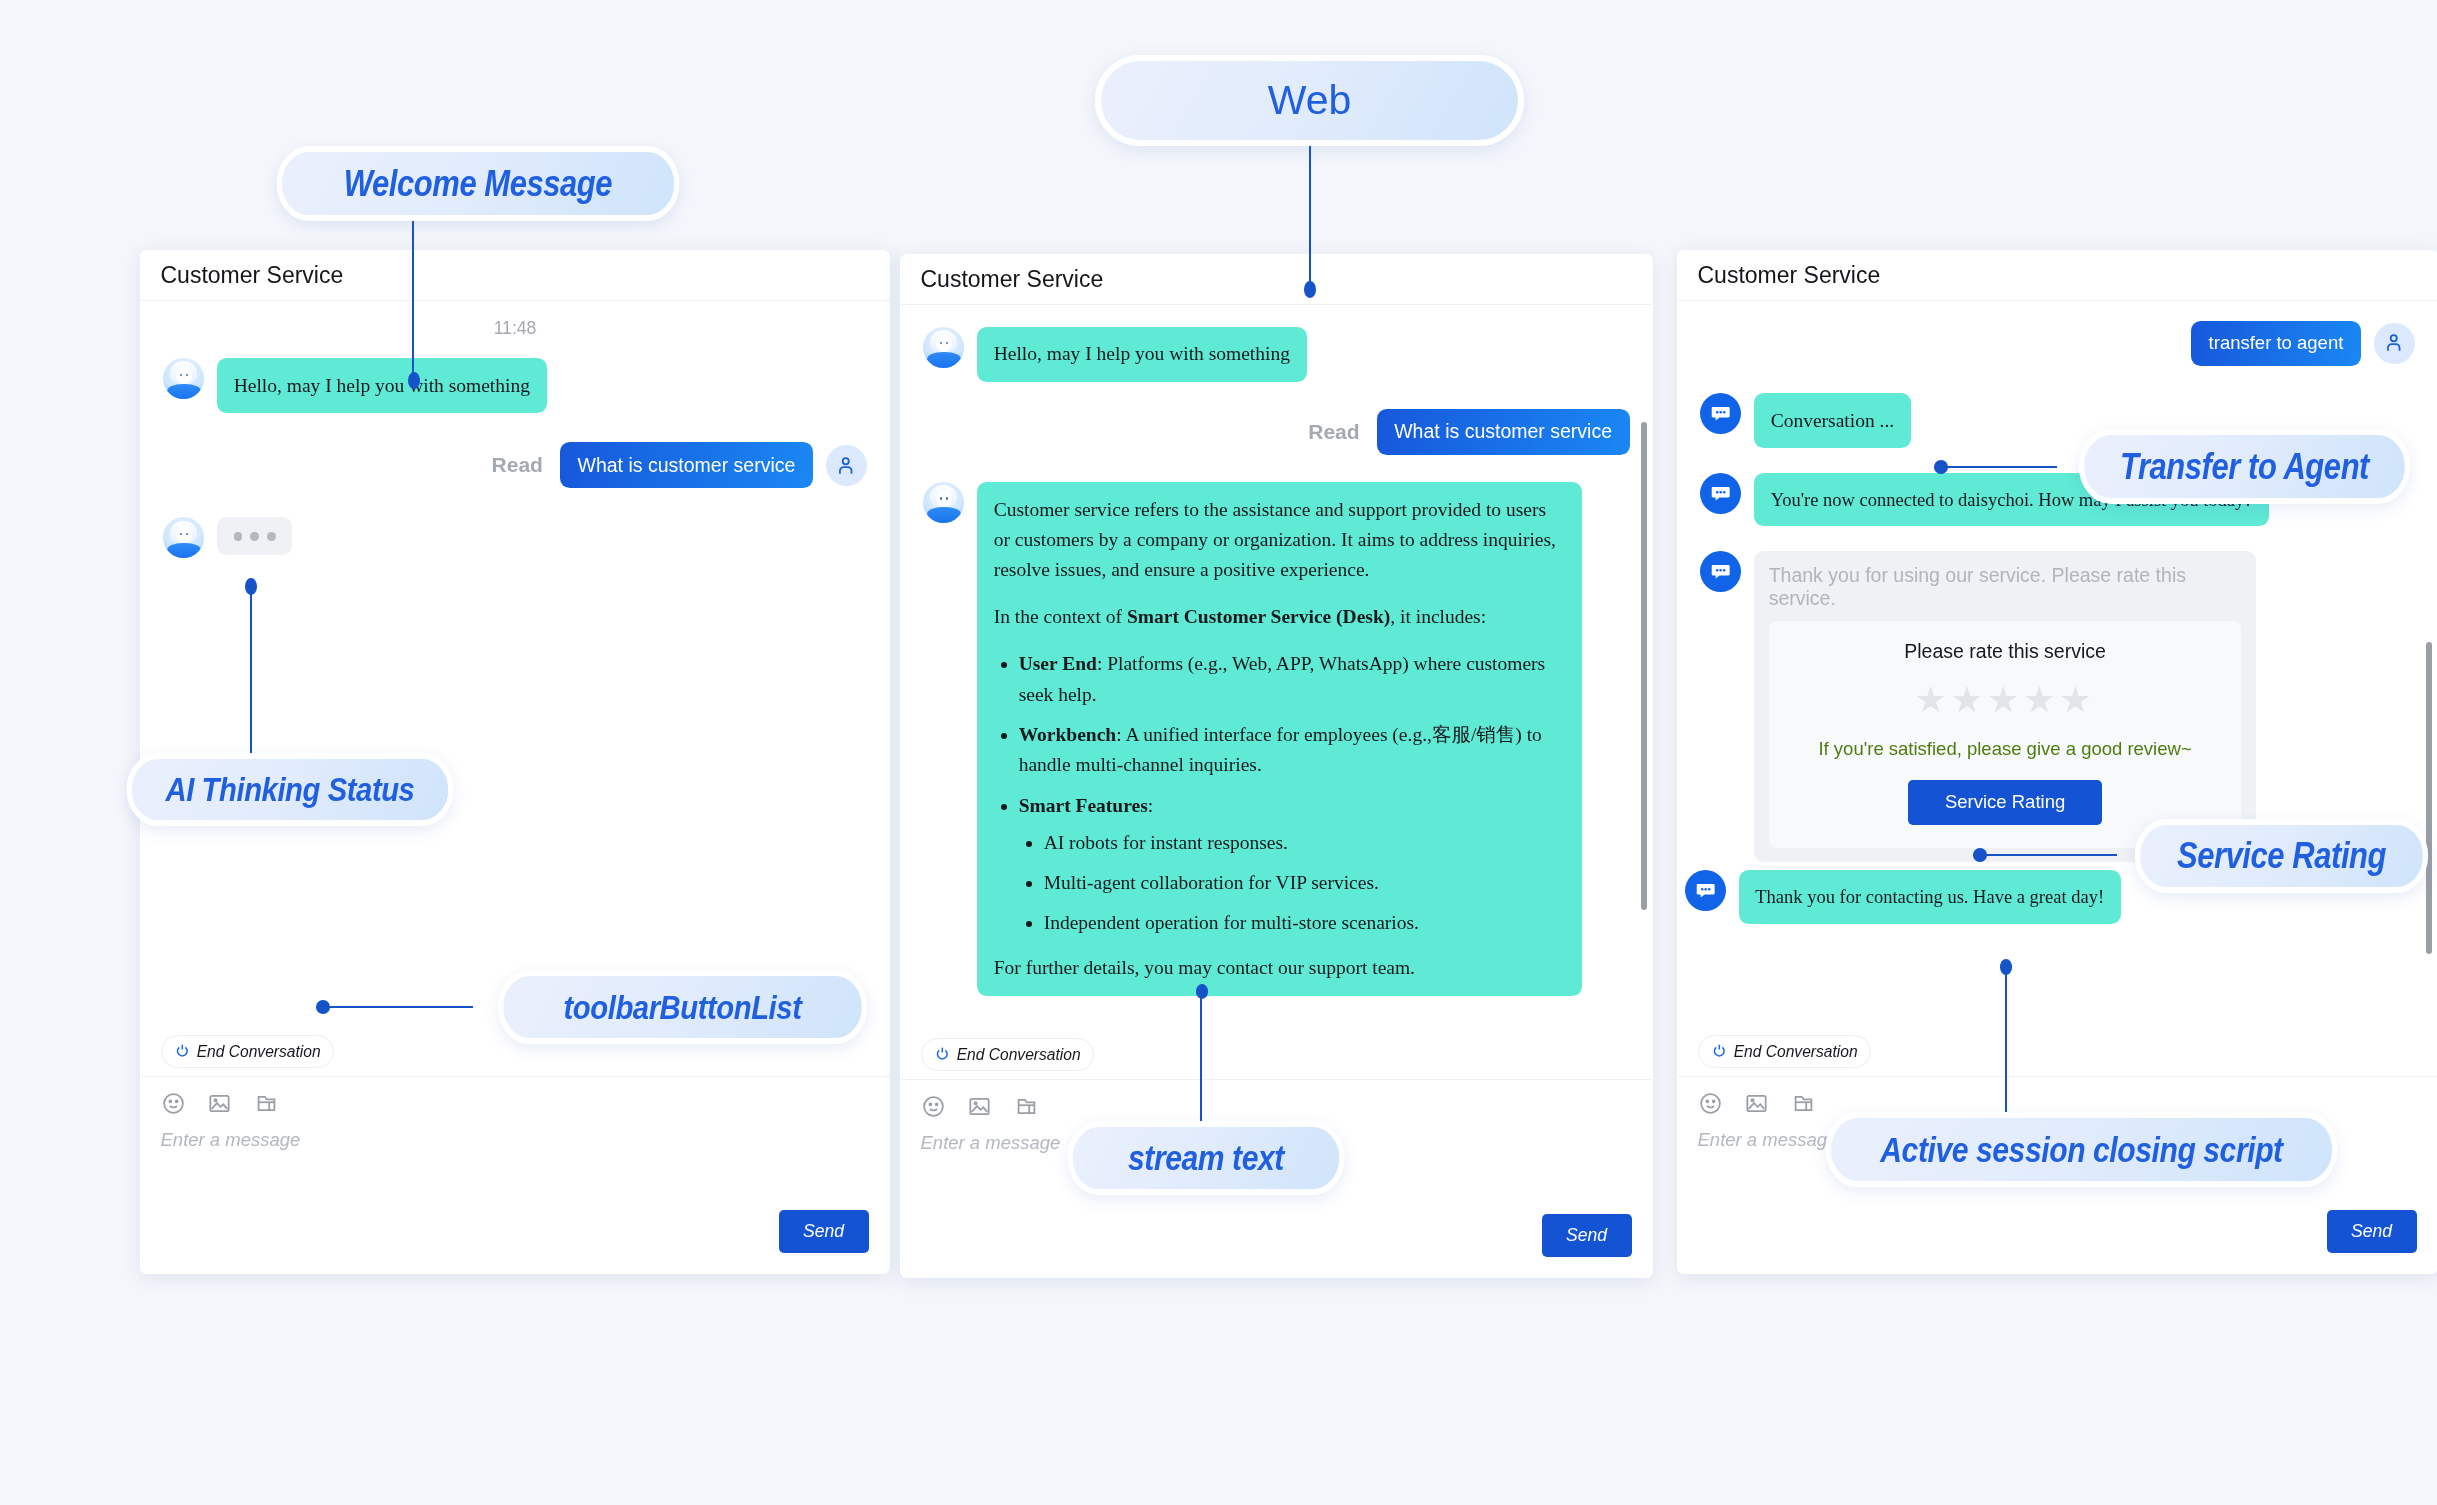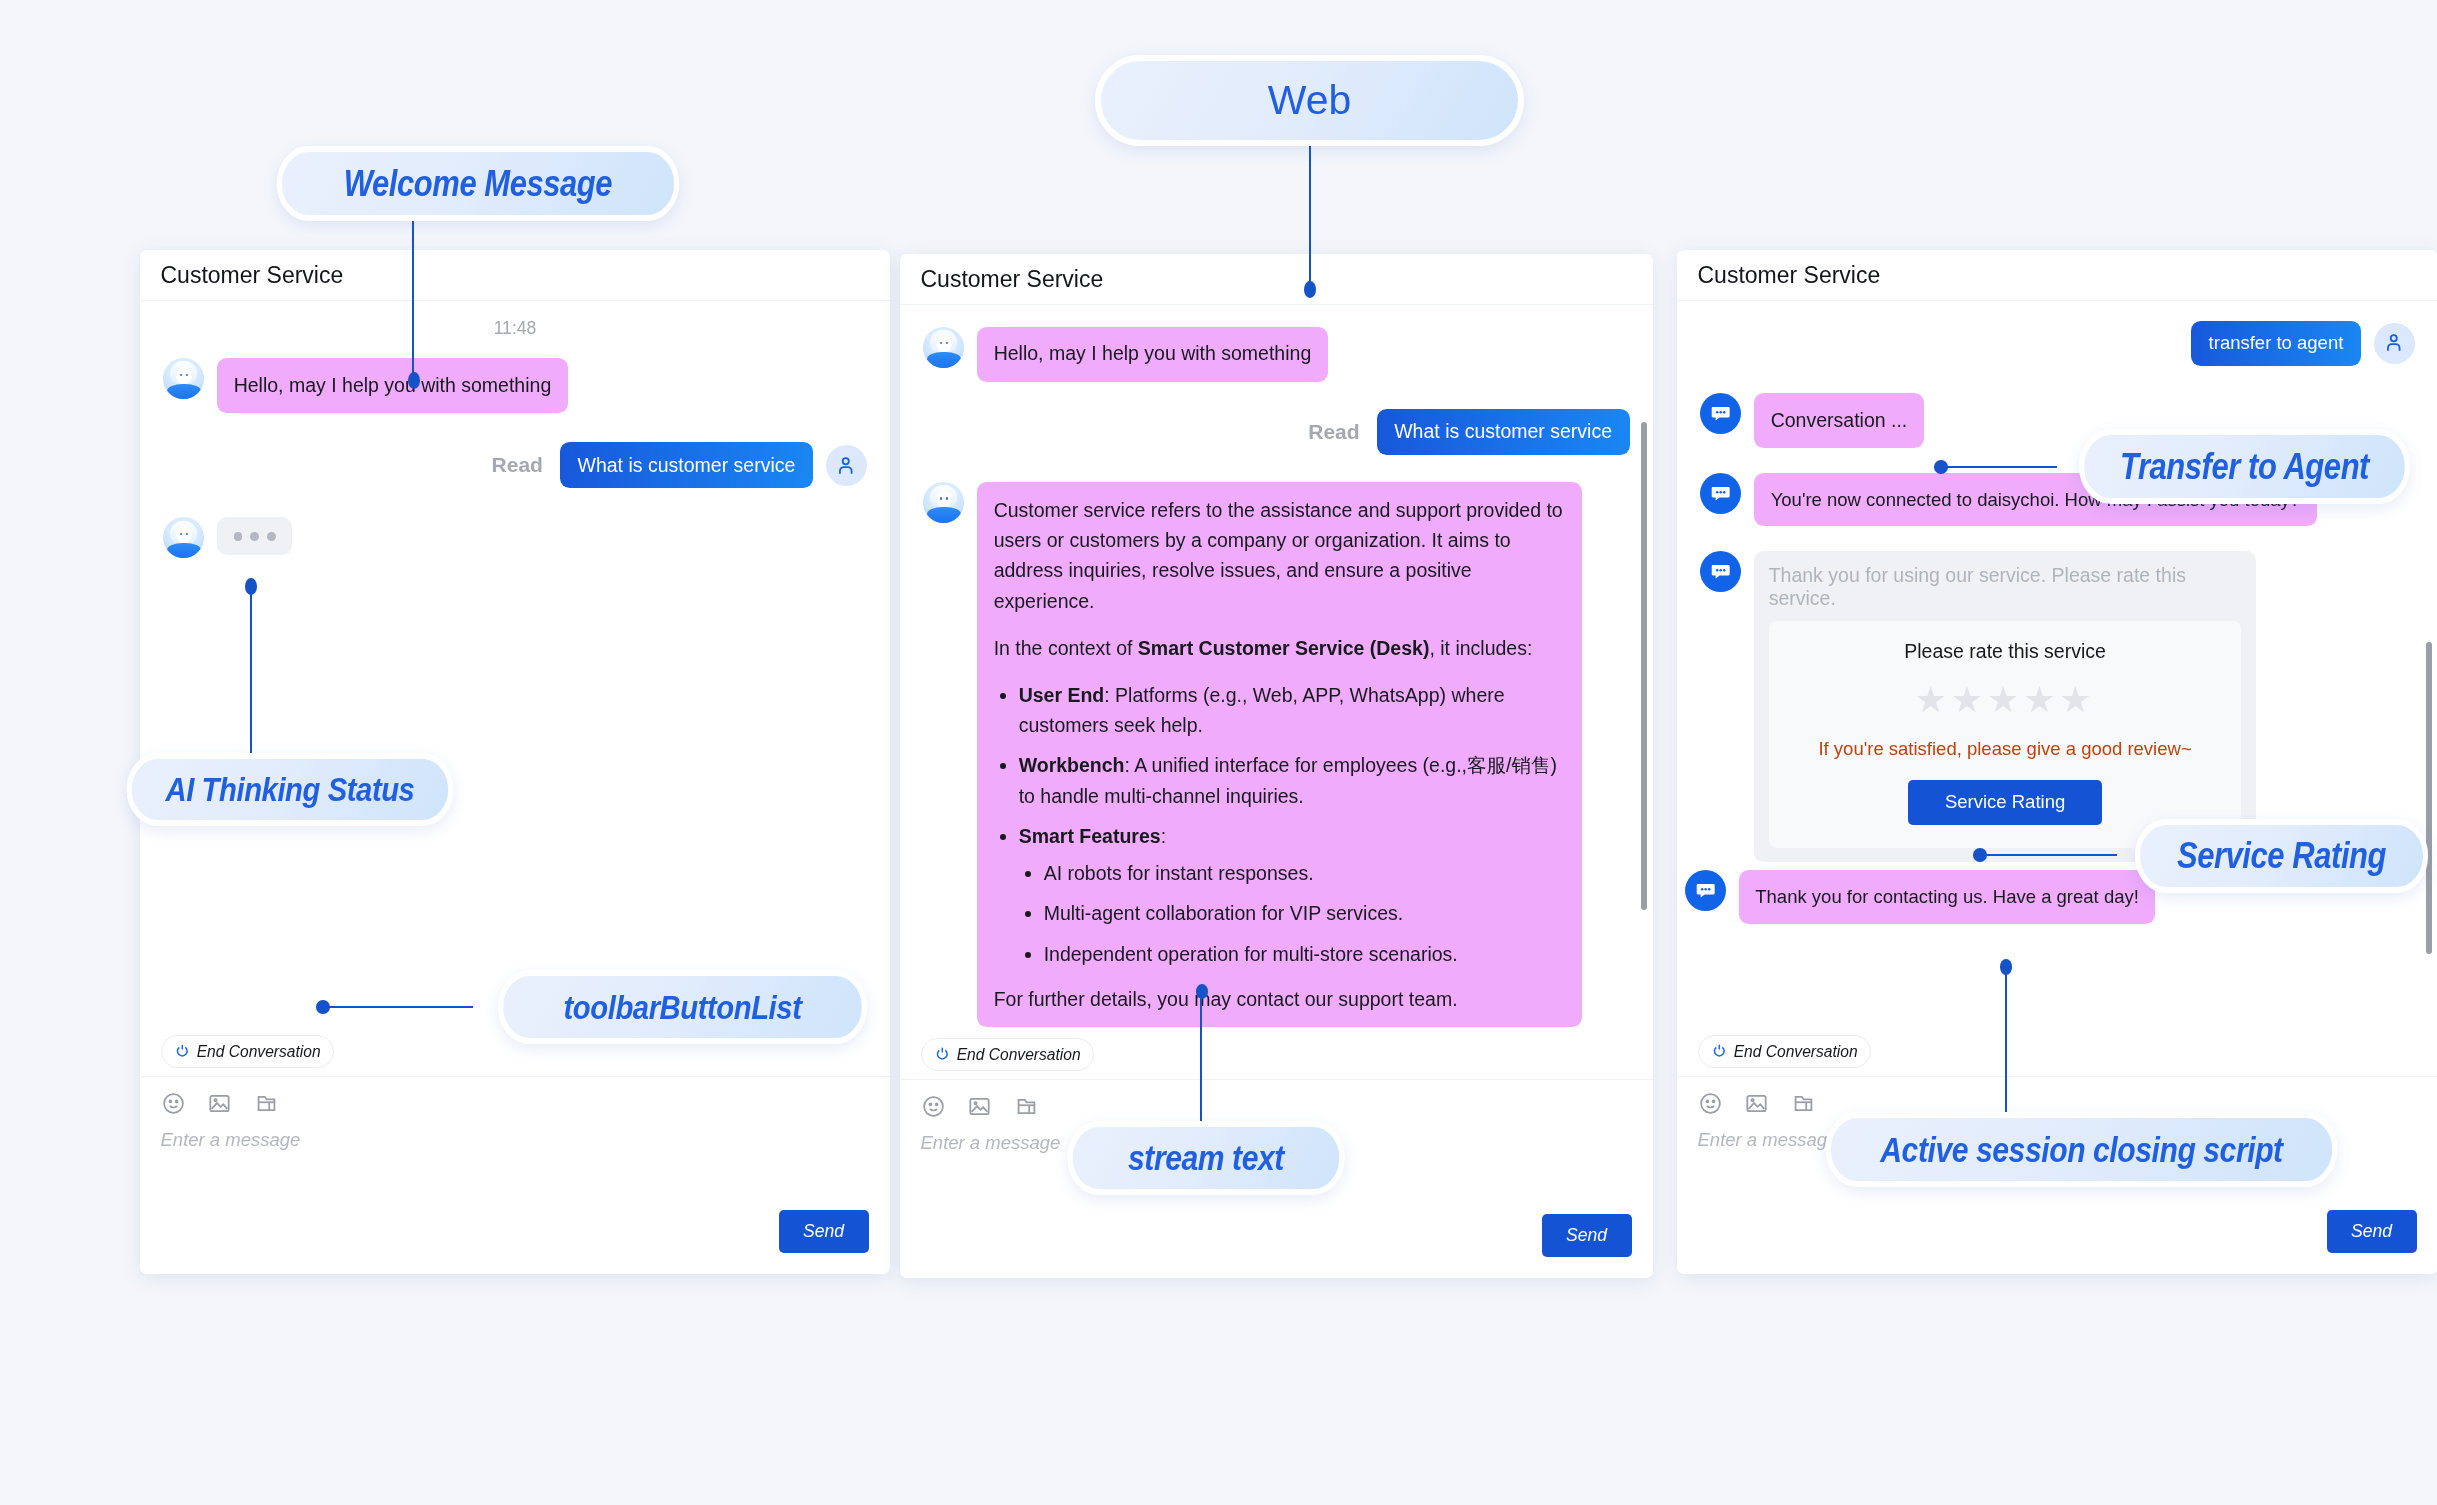--- a/index.html
+++ b/index.html
@@ -91,24 +91,25 @@
     width: 41px; height: 41px; border-radius: 50%; flex: 0 0 41px;
     background: #1164e8; display:flex; align-items:center; justify-content:center;
   }
   .avatar-user {
     width: 41px; height: 41px; border-radius: 50%; flex: 0 0 41px;
     background: #dbe8fe; display:flex; align-items:center; justify-content:center;
     margin-left: 12.7px;
   }
 
   .bubble-in {
-    background: #f0abfc; border-radius: 9.8px;
+    background: #5eead4; border-radius: 9.8px;
     padding: 12.7px 16.6px; margin-left: 12.7px;
     font-size: 19.5px; color: #17191d; line-height: 1.52;
     max-width: 629px;
+    font-family: Liberation Serif, serif;
   }
   .bubble-out {
     background: linear-gradient(96deg,#1758db 0%,#1a87f4 100%);
     border-radius: 9.8px; padding: 11.7px 17.6px;
     font-size: 19.5px; color: #fff;
   }
   .readmark { font-size: 21px; color: #a4a8b0; margin-right: 17px; font-weight: bold; }
   .timestamp { text-align:center; font-size:17.6px; color:#a4a8b0; }
 
   .typing { background:#eff1f5; border-radius:9.8px; padding:14.6px 16.6px; margin-left:12.7px; display:flex; gap:7.8px; }
@@ -144,21 +145,21 @@
 
   
   .vscroll { position:absolute; width:5.9px; border-radius:3.9px; background:#9a9ea6; }
 
   
   .rate-wrap { background:#eff1f5; border-radius:9.8px; padding:12.7px 14.6px 14.6px; margin-left:12.7px; width:502px; }
   .rate-lead { font-size:19.5px; color:#b0b4bc; margin-bottom:10.7px; }
   .rate-card { background:#f8f9fb; border-radius:7.8px; padding:19.5px 14.6px 22.4px; text-align:center; }
   .rate-title { font-size:19.5px; color:#16181c; margin-bottom:18.5px; }
   .stars { font-size:36px; color:#e2e4e9; letter-spacing:3.9px; margin-bottom:20.5px; line-height:1; }
-  .rate-sub { font-size:18.5px; color:#c2410c; margin-bottom:19.5px; }
+  .rate-sub { font-size:18.5px; color:#4d7c0f; margin-bottom:19.5px; }
   .rate-btn { display:inline-block; background:#1454d4; color:#fff; border-radius:4.9px; padding:11.7px 37px; font-size:18.5px; }
 </style>
 </head>
 <body>
 
 <div id="stage">
 
   <div class="callout" style="left:244px; top:146px; width:468px; height:75px; font-size:36px;">
     <span>Welcome Message</span>
   </div>

